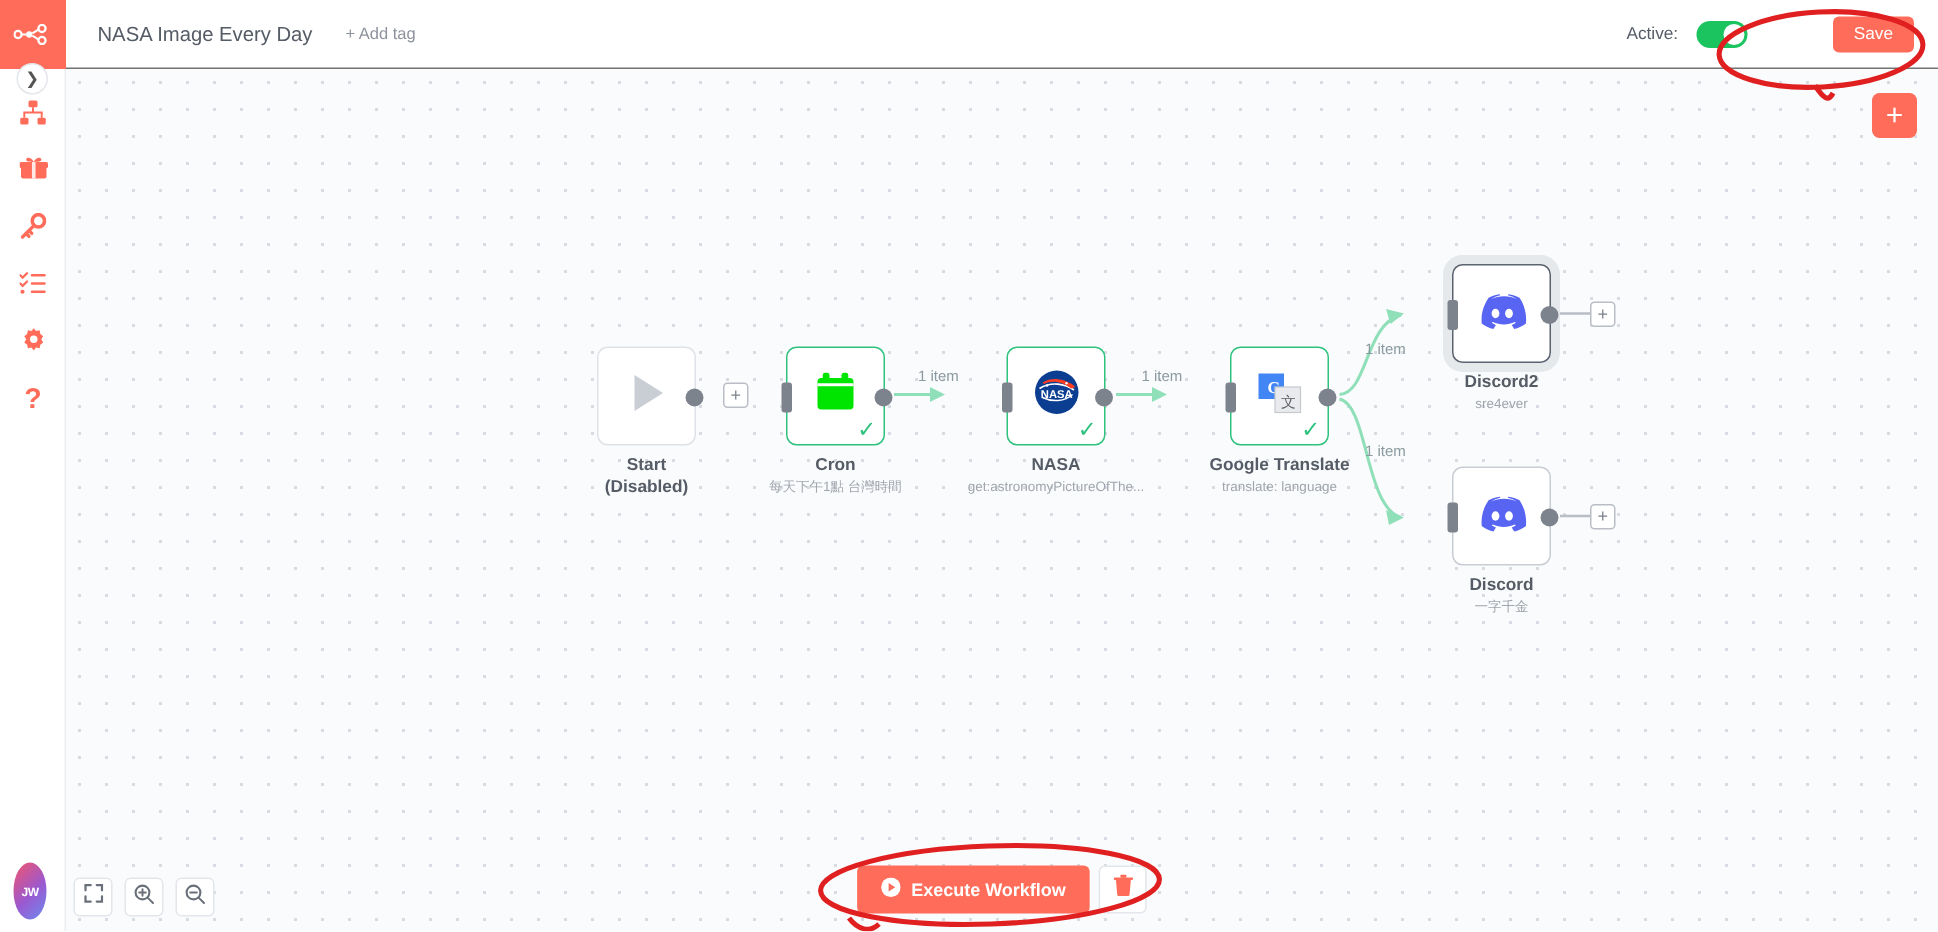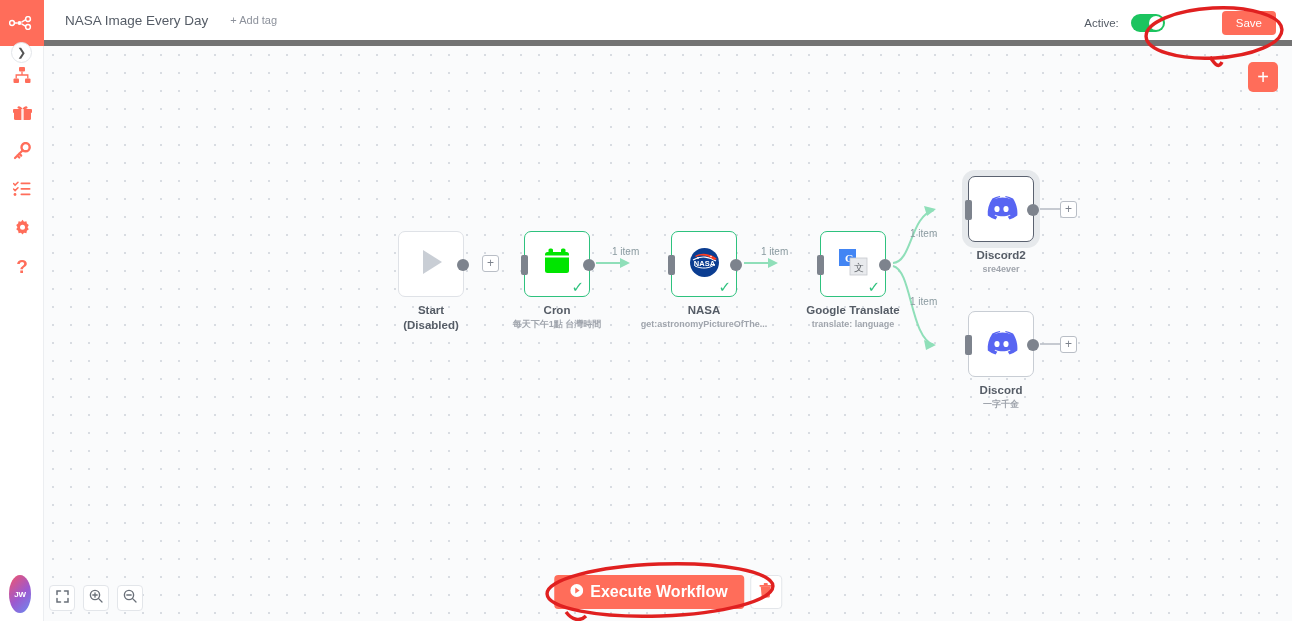--- a/index.html
+++ b/index.html
@@ -37,21 +37,21 @@
     border-radius: 50%;
     background: linear-gradient(135deg,#f3546b 0%, #9b59d0 55%, #6b8cf0 100%);
     color: #fff; font-size: 8px; font-weight: bold;
     display: flex; align-items: center; justify-content: center;
     letter-spacing: -0.3px;
   }
 
   
   #header {
     position: absolute; left: 44px; top: 0; width: 1248px; height: 46px;
-    background: #fff; border-bottom: 6px solid #737373; z-index: 30;
+    background: #fff; border-bottom: 1px solid #737373; z-index: 30;
     display: flex; align-items: center;
   }
   #wf-name {
     margin-left: 21px; font-size: 13.5px; color: #555c66;
   }
   #add-tag {
     margin-left: 22px; font-size: 11px; color: #8c919b; cursor: pointer;
   }
   .header-right {
     position: absolute; right: 16px; top: 0; height: 46px;
@@ -104,21 +104,21 @@
   }
   .node-check {
     position: absolute; right: 5px; bottom: 2px; color: #2ec27e;
     font-size: 15px; line-height: 1; font-weight: bold;
   }
   .node-label {
     position: absolute; left: 50%; transform: translateX(-50%);
     top: 72px; text-align: center; white-space: nowrap;
   }
   .node-title { font-size: 11.5px; font-weight: bold; color: #555c66; line-height: 15px; }
-  .node-sub { font-size: 9px; color: #a0a5ad; line-height: 13px; font-weight: bold; }
+  .node-sub { font-size: 9px; color: #a0a5ad; line-height: 13px; }
 
   
   .port-out {
     position: absolute; right: -6px; top: 27px; width: 12px; height: 12px;
     border-radius: 50%; background: #7d838d;
   }
   .port-in {
     position: absolute; left: -4px; top: 23px; width: 7px; height: 20px;
     border-radius: 2px; background: #7d838d;
   }
@@ -141,21 +141,21 @@
     width: 26px; height: 26px; background: #fff; border: 1px solid #e3e6ea;
     border-radius: 4px; display: flex; align-items: center; justify-content: center;
     color: #6a7079; cursor: pointer;
   }
   .exec-bar {
     position: absolute; left: 50%; transform: translateX(-50%); bottom: 12px;
     display: flex; gap: 6px; z-index: 20;
   }
   .exec-btn {
     background: #ff6d5a; color: #fff; border: none; border-radius: 4px;
-    font-size: 16px; font-weight: bold; padding: 8px 16px; cursor: pointer;
+    font-size: 12px; font-weight: bold; padding: 8px 16px; cursor: pointer;
     display: flex; align-items: center; gap: 7px;
     font-family: "Liberation Sans", sans-serif;
   }
   .trash-btn {
     width: 32px; background: #fff; border: 1px solid #e3e6ea; border-radius: 4px;
     display: flex; align-items: center; justify-content: center;
     color: #ff6d5a; cursor: pointer;
   }
   
   #annot { position: absolute; left: 0; top: 0; width: 1292px; height: 621px; z-index: 60; pointer-events: none; }

